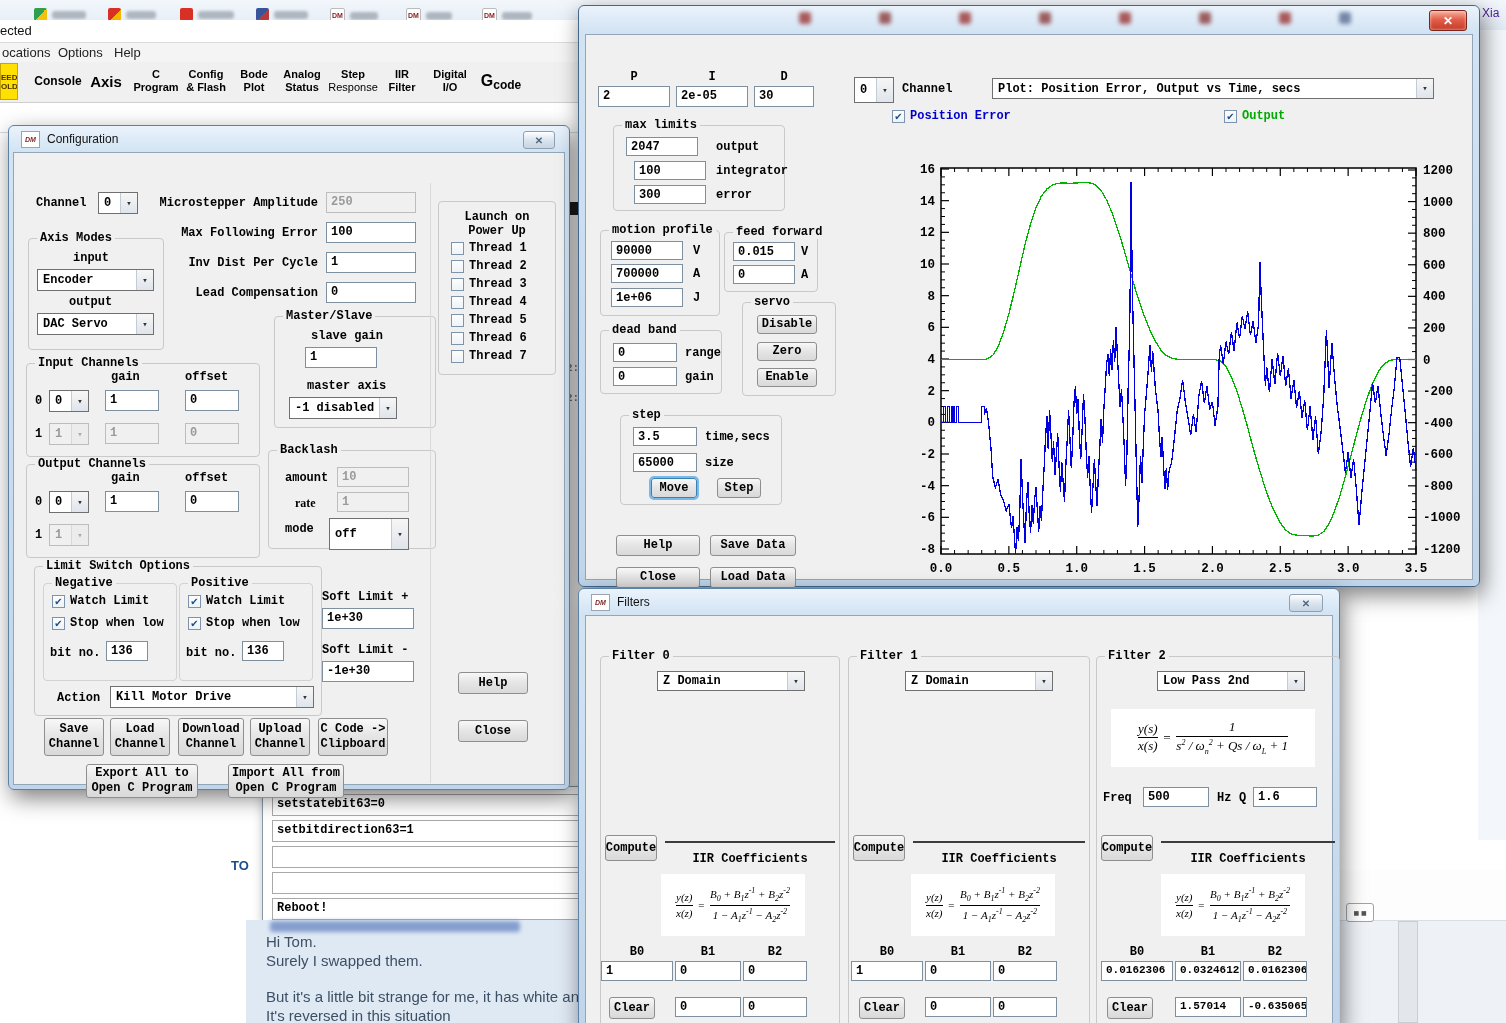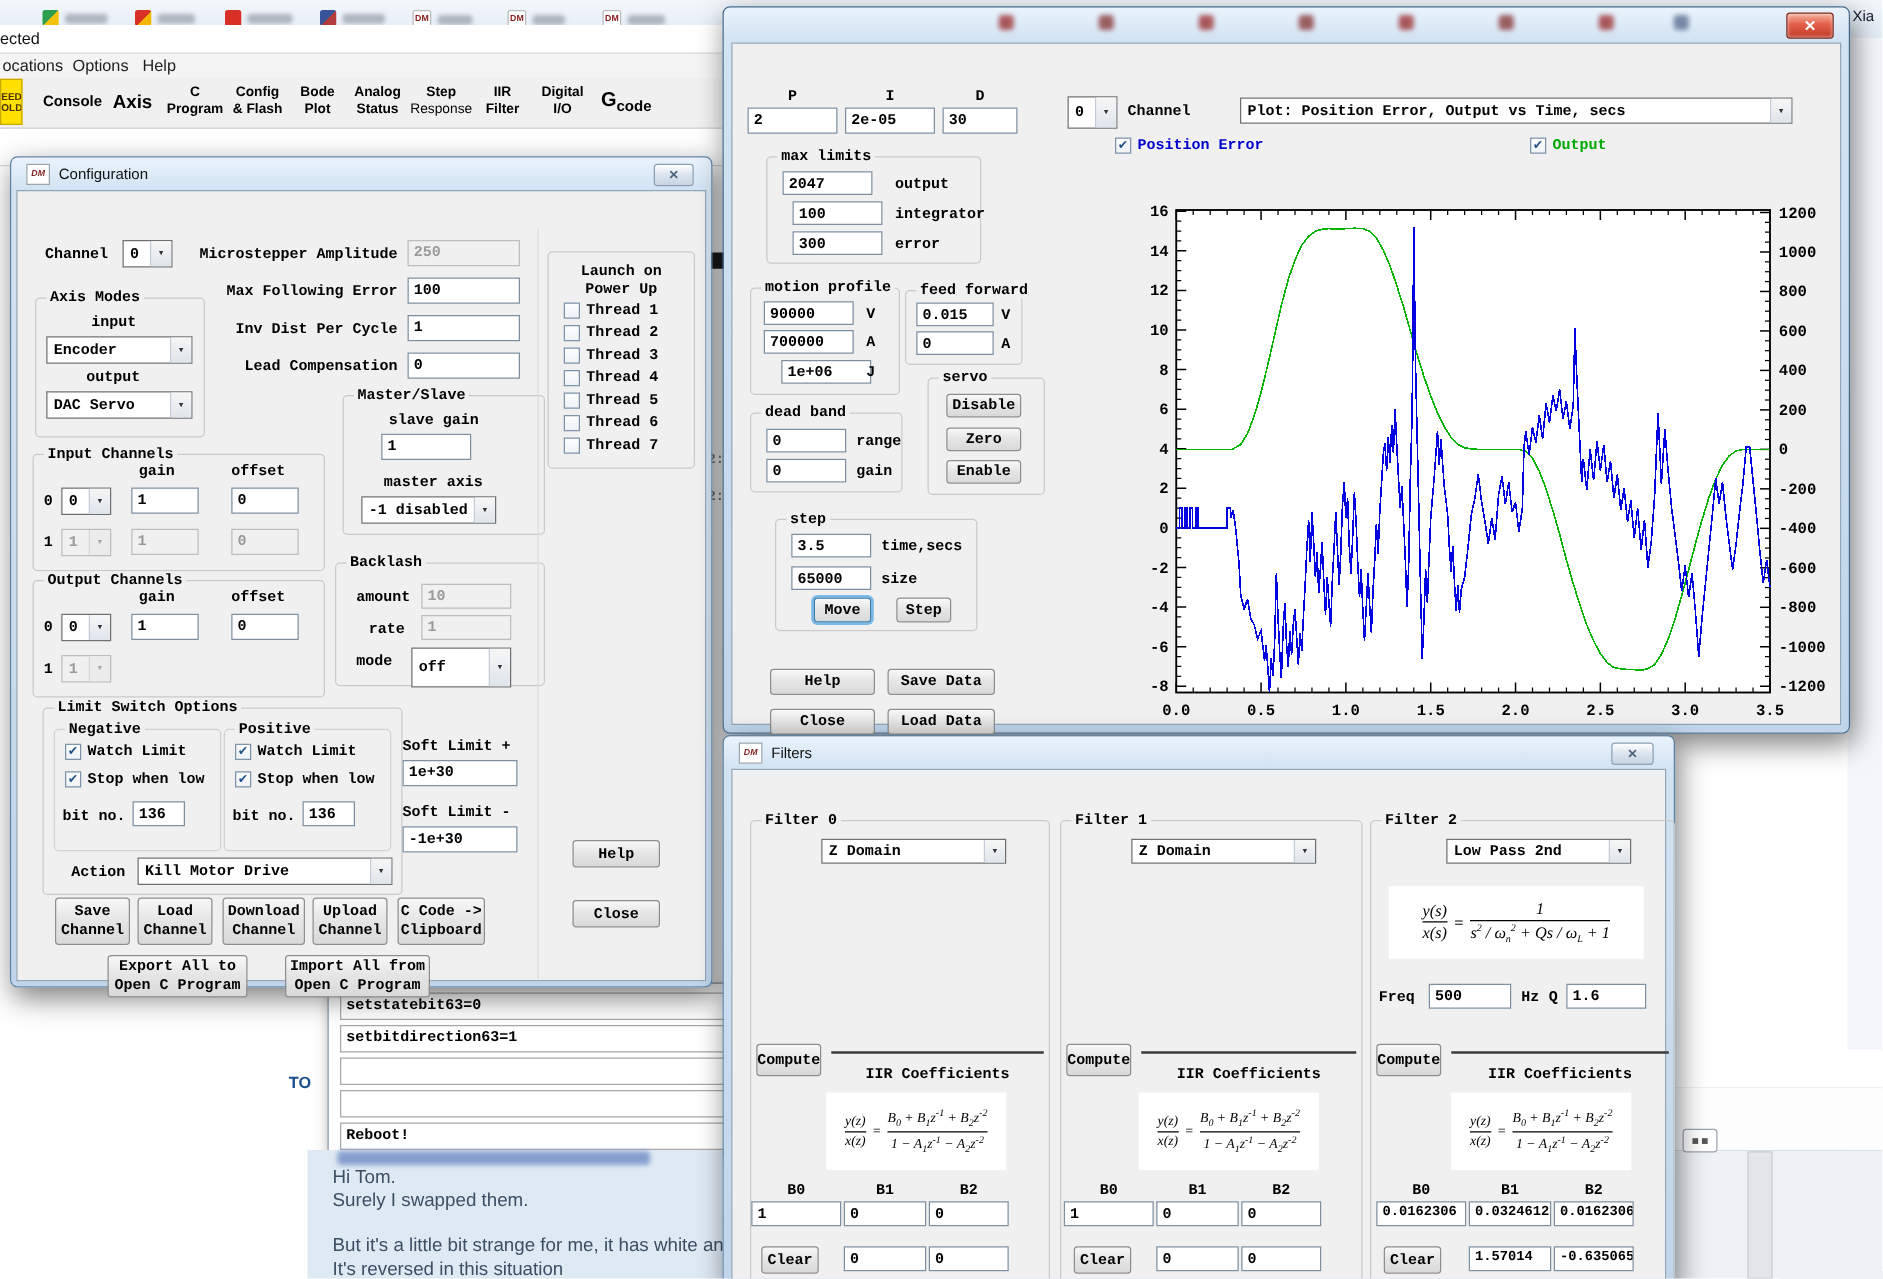--- a/index.html
+++ b/index.html
@@ -77,21 +77,21 @@
       <span class="smear" style="width:28px;"></span>
     </div>
   <div class="bookmark" style="left:406px;top:8px;">
       <span class="bmico" style="background:#fff;border:1px solid #bbb;color:#8b1a1a;font:bold 7px 'Liberation Sans',sans-serif;display:flex;align-items:center;justify-content:center;">DM</span>
       <span class="smear" style="width:26px;"></span>
     </div>
   <div class="bookmark" style="left:482px;top:8px;">
       <span class="bmico" style="background:#fff;border:1px solid #bbb;color:#8b1a1a;font:bold 7px 'Liberation Sans',sans-serif;display:flex;align-items:center;justify-content:center;">DM</span>
       <span class="smear" style="width:30px;"></span>
     </div>
-  <div class="abs" style="left:1482px;top:6px;font:12px 'Liberation Sans',sans-serif;color:#0f172a;">Xia</div>
+  <div class="abs" style="left:1482px;top:6px;font:12px 'Liberation Sans',sans-serif;color:#4c1d95;">Xia</div>
 
   <div class="abs" style="left:0;top:20px;width:578px;height:112px;background:#fff;border-bottom:1px solid #d9d9d9;"></div>
   <div class="abs" style="left:0;top:23px;font:13px 'Liberation Sans',sans-serif;color:#111;">ected</div>
   <div class="abs" style="left:0;top:42px;width:578px;height:20px;background:#f4f4f4;border-top:1px solid #dcdcdc;"></div>
   <div class="sans" style="left:2px;top:45px;">ocations</div>
   <div class="sans" style="left:58px;top:45px;">Options</div>
   <div class="sans" style="left:114px;top:45px;">Help</div>
   <div class="abs" style="left:0;top:62px;width:578px;height:40px;background:#f0f0f0;border-bottom:1px solid #cfcfcf;"></div>
   <div class="abs" style="left:0;top:63px;width:18px;height:37px;background:#ffe000;border:1px solid #c7a700;box-sizing:border-box;overflow:hidden;display:flex;flex-direction:column;justify-content:center;">
     <span style="font:bold 8px 'Liberation Sans',sans-serif;color:#4a3000;">EED</span>
@@ -246,21 +246,21 @@
         <div class="combo dis" style="left:22px;top:59px;width:40px;height:22px;">
             <span>1</span>
             <span class="arr">▾</span>
           </div>
       </div>
 
       <div class="gb" style="left:254px;top:297px;width:166px;height:97px;">
         <span class="lg">Backlash</span>
         <span class="ml" style="left:16px;top:20px;">amount</span>
         <div class="fld dis" style="left:68px;top:16px;width:72px;height:20px;">10</div>
-        <span class="ml" style="left:26px;top:45px;">rate</span>
+        <span class="ml" style="left:26px;top:45px;font-family:Liberation Serif, serif;">rate</span>
         <div class="fld dis" style="left:68px;top:41px;width:72px;height:20px;">1</div>
         <span class="ml" style="left:16px;top:71px;">mode</span>
         <div class="combo" style="left:60px;top:67px;width:80px;height:32px;">
             <span>off</span>
             <span class="arr">▾</span>
           </div>
       </div>
 
       <div class="gb" style="left:20px;top:413px;width:286px;height:148px;">
         <span class="lg">Limit Switch Options</span>
@@ -424,21 +424,21 @@
         <div class="fld" style="left:20px;top:59px;width:72px;height:19px;">300</div>
         <span class="ml" style="left:102px;top:62px;">error</span>
       </div>
 
       <div class="gb" style="left:14px;top:195px;width:118px;height:84px;">
         <span class="lg">motion profile</span>
         <div class="fld" style="left:10px;top:10px;width:72px;height:19px;">90000</div>
         <span class="ml" style="left:92px;top:13px;">V</span>
         <div class="fld" style="left:10px;top:33px;width:72px;height:19px;">700000</div>
         <span class="ml" style="left:92px;top:36px;">A</span>
-        <div class="fld" style="left:24px;top:57px;width:72px;height:19px;">1e+06</div>
+        <div class="fld" style="left:10px;top:57px;width:72px;height:19px;">1e+06</div>
         <span class="ml" style="left:92px;top:60px;">J</span>
       </div>
 
       <div class="gb" style="left:138px;top:197px;width:92px;height:58px;">
         <span class="lg">feed forward</span>
         <div class="fld" style="left:8px;top:9px;width:62px;height:19px;">0.015</div>
         <span class="ml" style="left:76px;top:12px;">V</span>
         <div class="fld" style="left:8px;top:32px;width:62px;height:19px;">0</div>
         <span class="ml" style="left:76px;top:35px;">A</span>
       </div>

